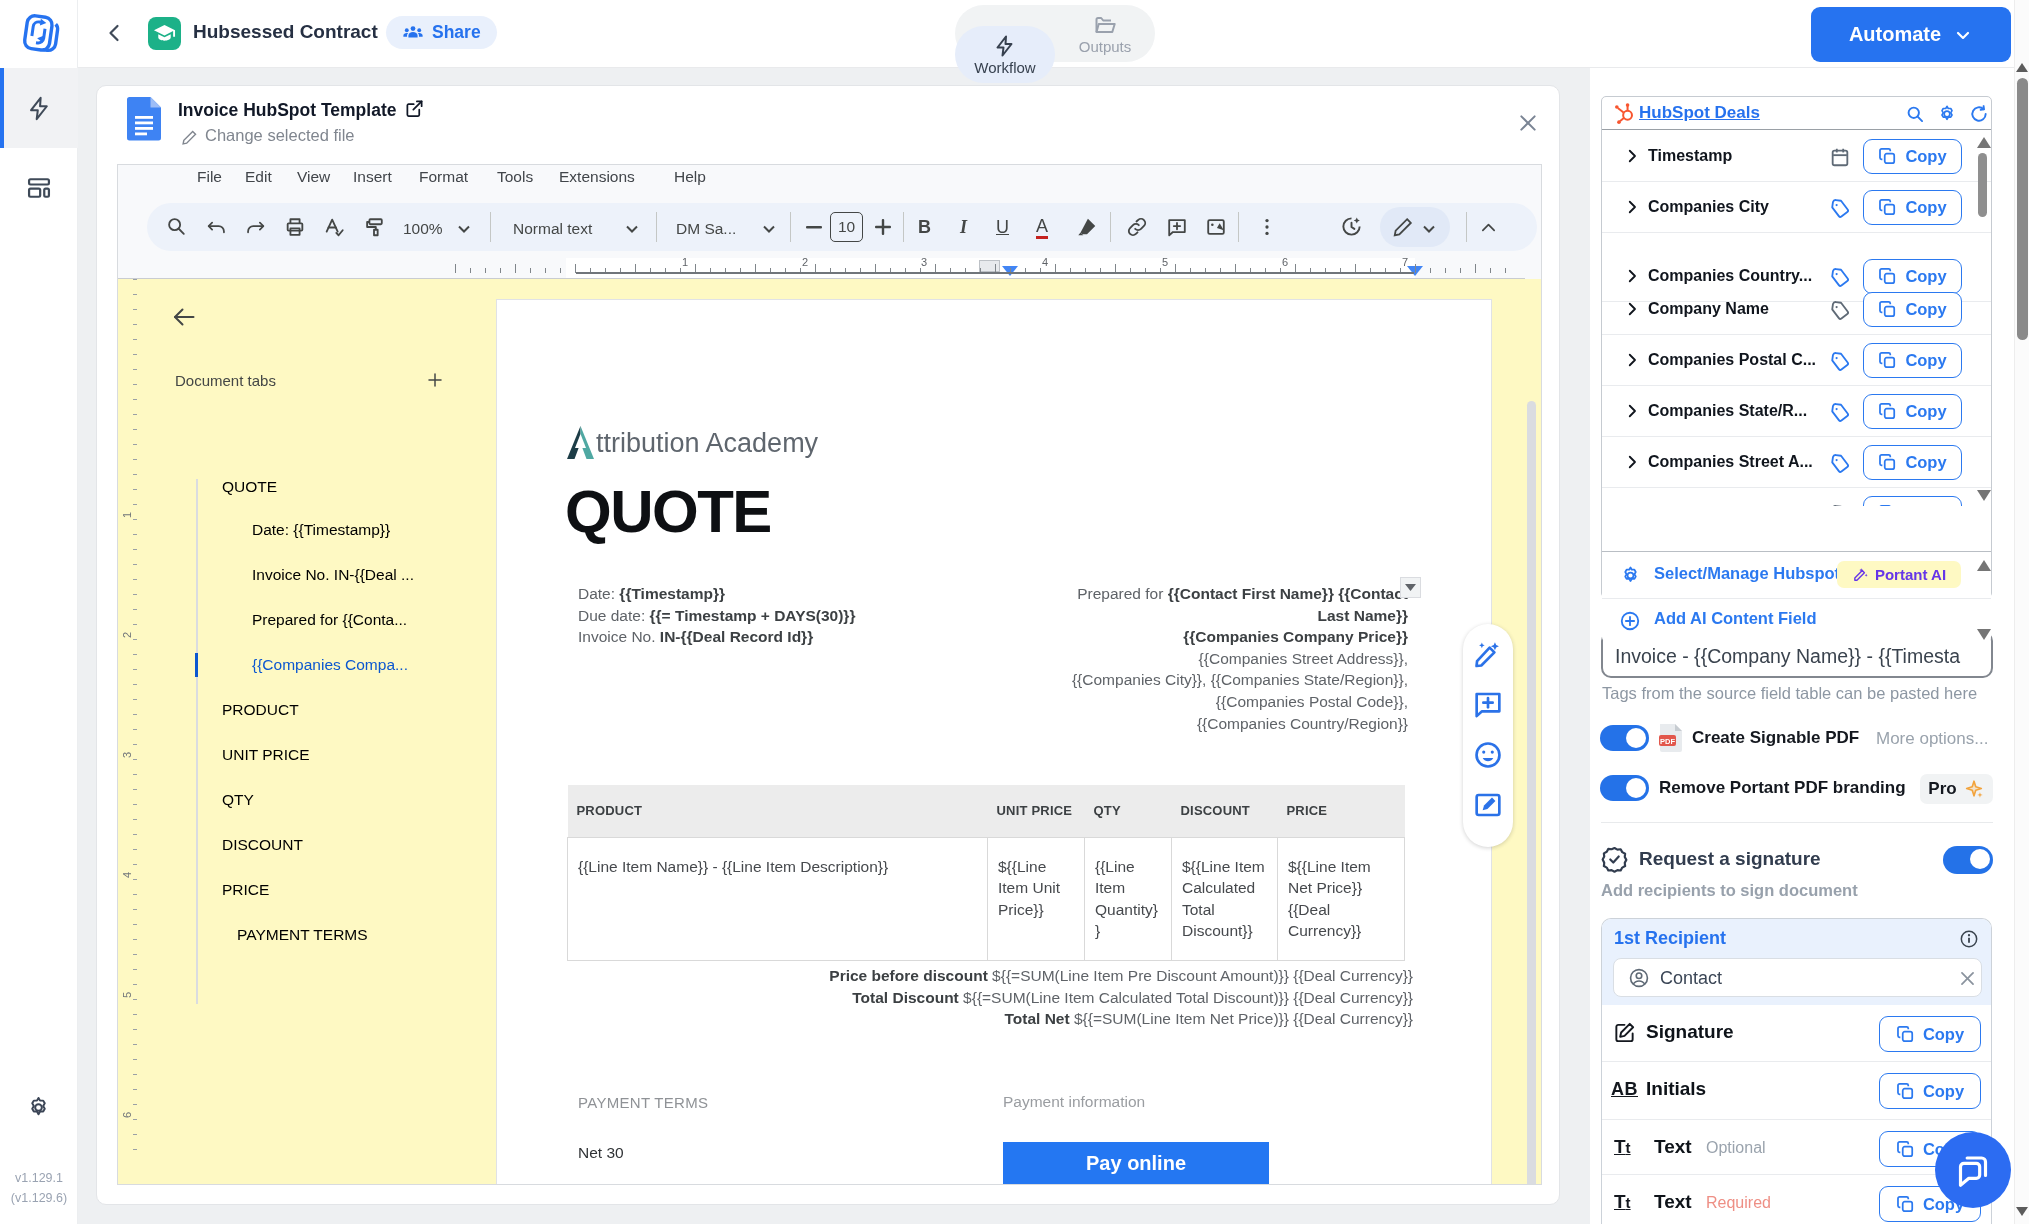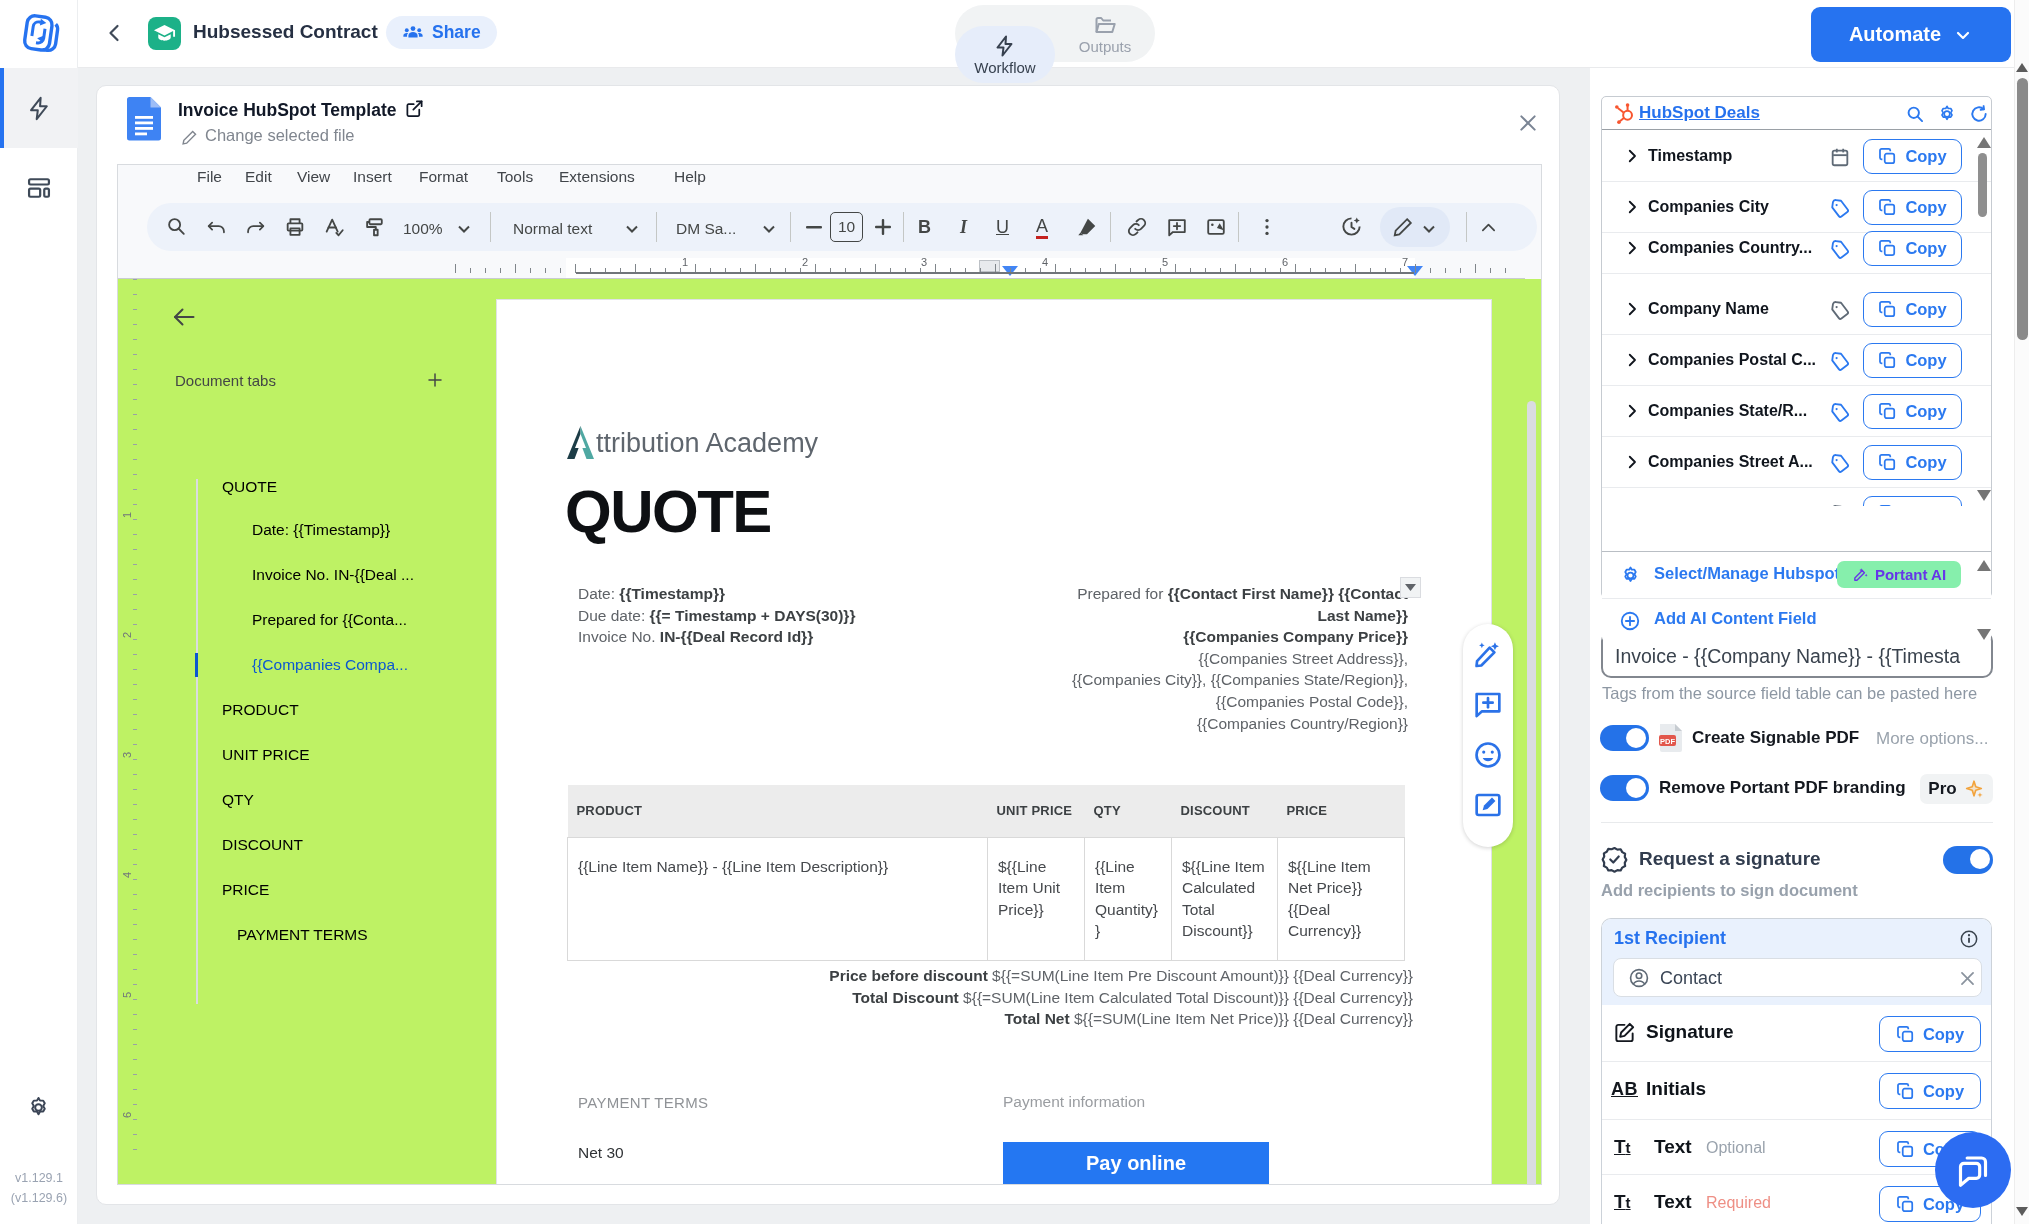--- a/index.html
+++ b/index.html
@@ -37,21 +37,21 @@
 #dframe { position:absolute; left:20px; top:78px; width:1425px; height:1021px; border:1px solid #d8dbdf; background:#f8f9fb; overflow:hidden; }
 #dmenus { position:absolute; left:0; top:0; width:1423px; height:38px; background:#f8f9fb; font-size:15.5px; color:#41454a; }
 #dmenus span { position:absolute; top:3px; }
 #dtoolwrap { position:absolute; left:0; top:31px; width:1423px; height:62px; background:#f8f9fb; }
 #dtoolbar { position:absolute; left:29px; top:7px; width:1390px; height:48px; background:#edf2fa; border-radius:24px; }
 #druler { position:absolute; left:0; top:93px; width:1423px; height:20px; background:#f8f9fb; }
 #drulerwhite { position:absolute; left:448px; top:0; width:849px; height:20px; background:#fff; }
 #drulerline { position:absolute; left:0; top:113px; width:1407px; height:1px; background:#c9ccd1; }
 .rnum { position:absolute; top:-2px; font-size:11px; color:#5f6368; }
 
-#dcontent { position:absolute; left:0; top:114px; width:1423px; height:906px; background:#bef264; }
+#dcontent { position:absolute; left:0; top:114px; width:1423px; height:906px; background:#fef9c3; }
 #tabpill { position:absolute; left:43px; top:137px; width:308px; height:47px; background:#d3e3fd; border-radius:24px; }
 .outitem { position:absolute; white-space:nowrap; overflow:hidden; max-width:262px; font-size:15.5px; }
 #outline-vline { position:absolute; left:78px; top:200px; width:2px; height:525px; background:#dadce0; }
 #outline-caret { position:absolute; left:77px; top:374px; width:3px; height:24px; background:#0b57d0; }
 
 .vnum { position:absolute; left:6px; font-size:11px; color:#70757a; transform:rotate(-90deg); }
 
 #dpage { position:absolute; left:378px; top:20px; width:996px; height:886px; background:#fff; border:1px solid #e0e2e6; border-bottom:none; }
 
 #quote { position:absolute; left:68px; top:177px; font-size:60px; font-weight:bold; color:#0e1013; letter-spacing:-1.5px; }
@@ -84,21 +84,21 @@
 #hstitle { position:absolute; left:37px; top:6px; font-size:17px; font-weight:bold; color:#2672ee; text-decoration:underline; }
 #hslist { position:absolute; left:0; top:34px; width:389px; height:375px; overflow:hidden; }
 .hsrow { position:absolute; left:0; width:389px; height:51px; border-bottom:1px solid #e9ebee; }
 .hsrow .chev { position:absolute; left:21px; top:16px; }
 .hsrow .hslbl { position:absolute; left:46px; top:16px; font-size:16px; font-weight:bold; color:#10151d; white-space:nowrap; max-width:180px; overflow:hidden; }
 .hsrow .hsic { position:absolute; left:227px; top:15px; }
 .copybtn { position:absolute; width:99px; height:35px; border:1.5px solid #2b79f0; border-radius:9px; color:#2b79f0; font-size:16.5px; font-weight:bold; display:flex; align-items:center; justify-content:center; gap:8px; background:#fff; }
 .hsrow .copybtn { left:261px; top:8px; }
 #hsfoot { position:absolute; left:0; top:409px; width:389px; height:91px; border-top:1px solid #b9bec4; background:#fff; border-radius:0 0 5px 5px;margin-top:45px; }
 .hsflink { position:absolute; left:20px; font-size:16.5px; font-weight:bold; color:#2b79f0; }
-#aichip { position:absolute; left:1837px; top:561px; width:124px; height:27px; background:#86efac; border-radius:7px; color:#6636e8; font-size:15px; font-weight:bold; display:flex; align-items:center; justify-content:center; gap:6px; z-index:4; }
+#aichip { position:absolute; left:1837px; top:561px; width:124px; height:27px; background:#fef9c3; border-radius:7px; color:#6636e8; font-size:15px; font-weight:bold; display:flex; align-items:center; justify-content:center; gap:6px; z-index:4; }
 .scar { position:absolute; width:0; height:0; border-left:7px solid transparent; border-right:7px solid transparent; }
 .scar.up { border-bottom:11px solid #757575; }
 .scar.dn { border-top:11px solid #757575; }
 #outname { position:absolute; left:1601px; top:623px; width:392px; height:55px; }
 #outname fieldset { width:100%; height:100%; border:2px solid #82878f; border-radius:10px; padding:0 12px;font-style:italic; }
 #outname legend { margin-left:4px; padding:0 5px; font-size:15px; font-weight:bold; color:#5c6670; }
 #outname .val { position:absolute; left:14px; top:22px; font-size:19.5px; color:#3a434e; white-space:nowrap; width:365px; overflow:hidden; }
 #taghint { position:absolute; left:1602px; top:684px; font-size:16.5px; color:#8d97a3; }
 .tgl { position:absolute; width:49px; height:26px; border-radius:13px; background:#2472e8; }
 .tgl::after { content:""; position:absolute; right:3px; top:3px; width:20px; height:20px; border-radius:50%; background:#fff; }
@@ -512,21 +512,21 @@
         <span class="hslbl">Companies City</span>
         <svg class="hsic" width="22" height="22" viewBox="0 0 24 24" fill="none" stroke="#2b79f0" stroke-width="2" stroke-linejoin="round">
           <path d="M3.5 6.5v6l8.5 8.5a2 2 0 002.8 0l5.7-5.7a2 2 0 000-2.8L12 4H6.5a3 3 0 00-3 2.5z" transform="rotate(8 12 12)"></path>
           <circle cx="8.3" cy="8.8" r="1.2" fill="#2b79f0" stroke="none"></circle>
         </svg>
         <div class="copybtn"><svg width="19" height="19" viewBox="0 0 24 24" fill="none" stroke="#2b79f0" stroke-width="2.2" stroke-linejoin="round">
             <rect x="8.5" y="8.5" width="12" height="12" rx="2.5"></rect>
             <path d="M5.5 15.5h-1a2 2 0 01-2-2v-9a2 2 0 012-2h9a2 2 0 012 2v1"></path>
           </svg>Copy</div>
       </div>
-      <div class="hsrow" style="top:92px">
+      <div class="hsrow" style="top:120px">
         <svg class="chev" width="18" height="18" viewBox="0 0 24 24" fill="none" stroke="#10151d" stroke-width="2.4" stroke-linecap="round" stroke-linejoin="round">
           <polyline points="9,5 16,12 9,19"></polyline>
         </svg>
         <span class="hslbl">Companies Country...</span>
         <svg class="hsic" width="22" height="22" viewBox="0 0 24 24" fill="none" stroke="#2b79f0" stroke-width="2" stroke-linejoin="round">
           <path d="M3.5 6.5v6l8.5 8.5a2 2 0 002.8 0l5.7-5.7a2 2 0 000-2.8L12 4H6.5a3 3 0 00-3 2.5z" transform="rotate(8 12 12)"></path>
           <circle cx="8.3" cy="8.8" r="1.2" fill="#2b79f0" stroke="none"></circle>
         </svg>
         <div class="copybtn"><svg width="19" height="19" viewBox="0 0 24 24" fill="none" stroke="#2b79f0" stroke-width="2.2" stroke-linejoin="round">
             <rect x="8.5" y="8.5" width="12" height="12" rx="2.5"></rect>

